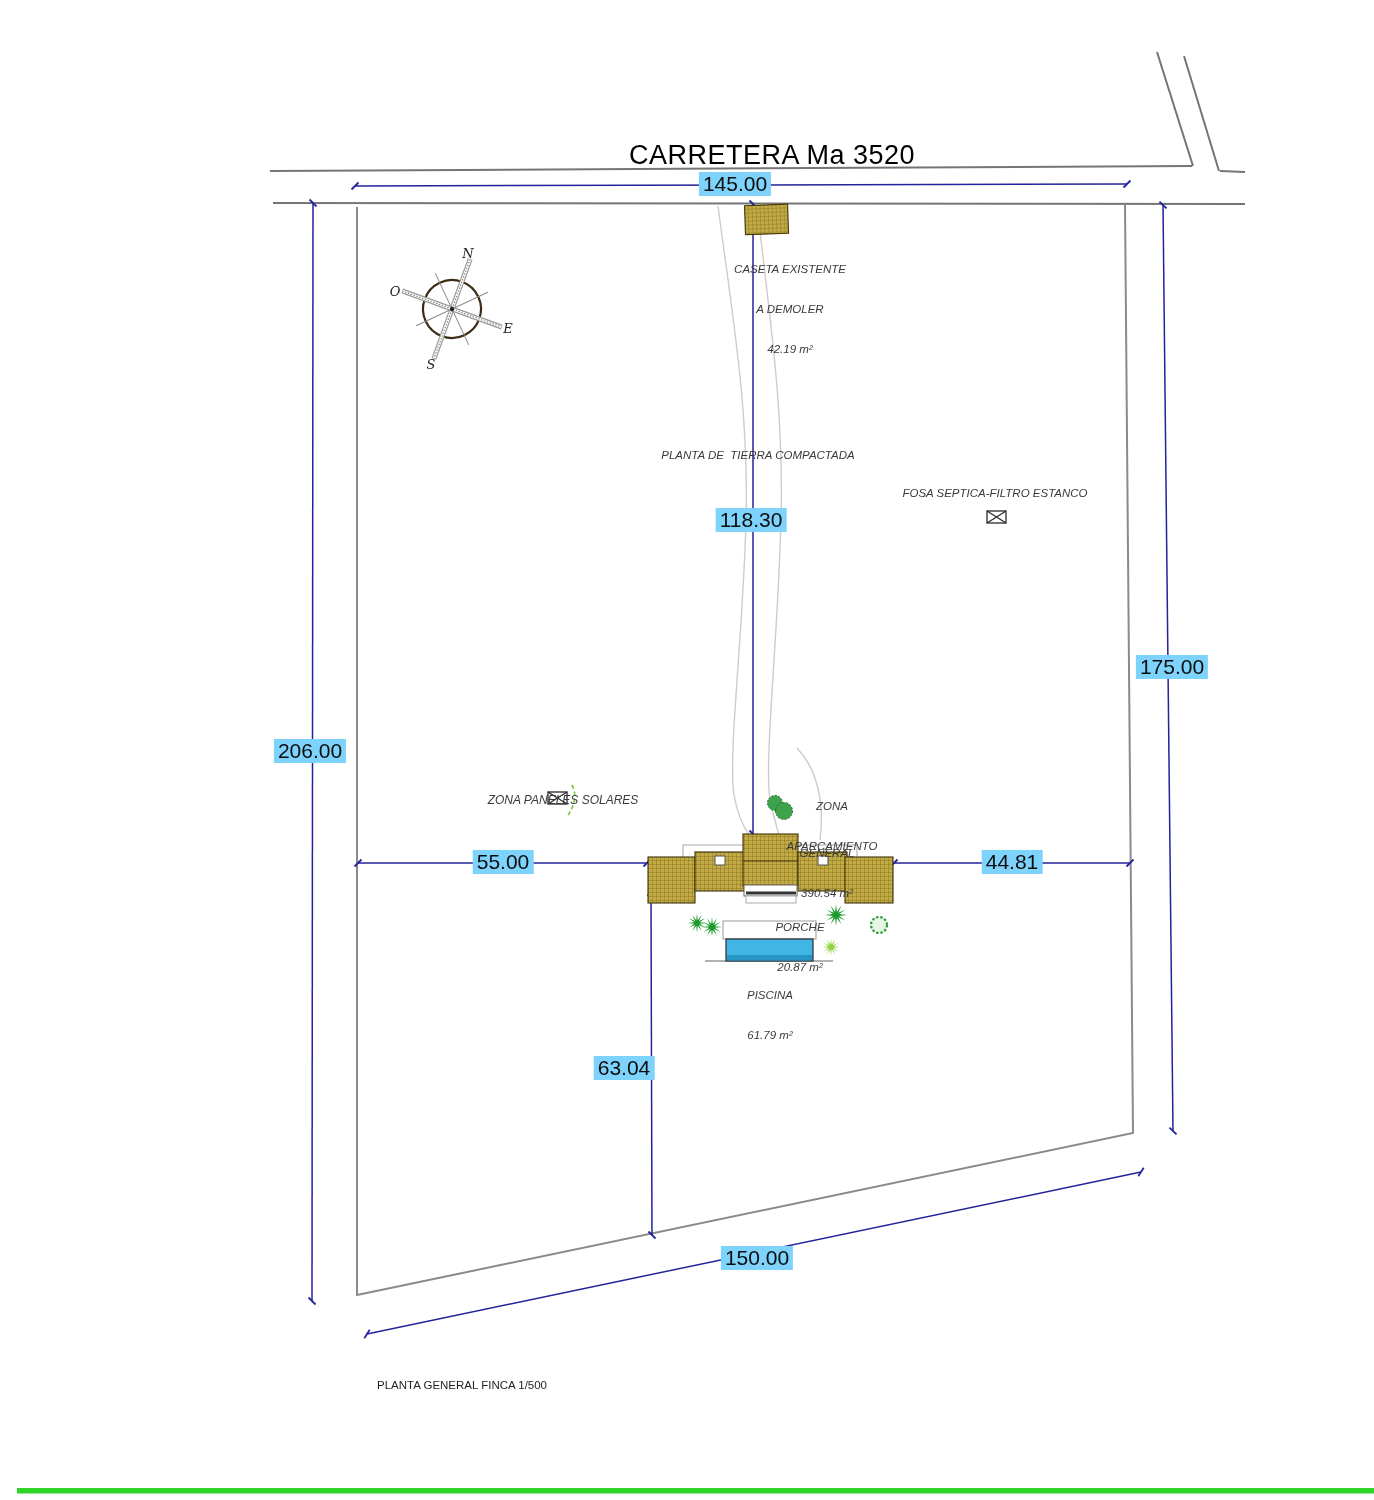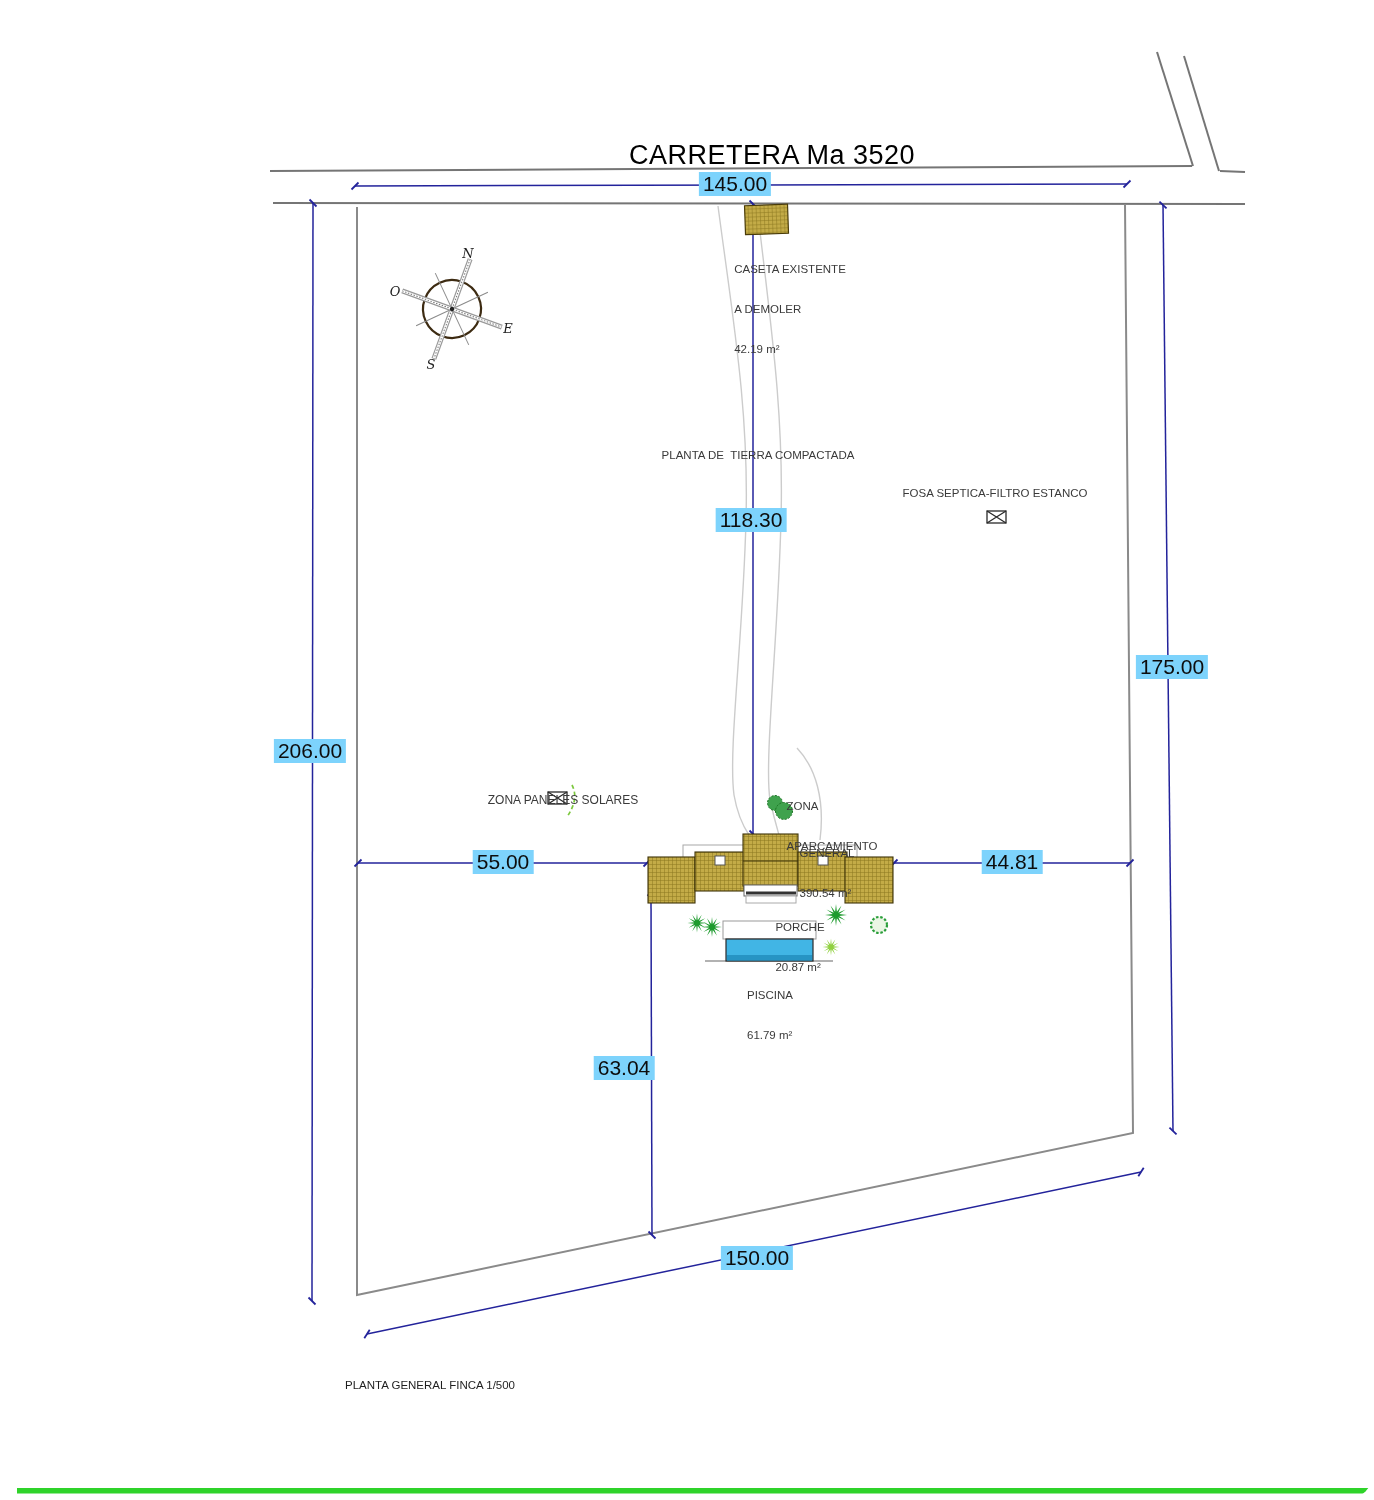--- a/index.html
+++ b/index.html
@@ -1,29 +1,29 @@
 <!DOCTYPE html>
 <html><head>
 <meta charset="utf-8">
 <style>
   html,body{margin:0;padding:0;background:#fff;}
   .canvas{position:relative;width:1374px;height:1500px;background:#ffffff;
-          font-family:"Liberation Sans",sans-serif;overflow:hidden;border-radius:29px;}
+          font-family:"Liberation Sans",sans-serif;overflow:hidden;}
   .canvas svg{position:absolute;left:0;top:0;}
   .title{position:absolute;color:#000;font-size:27px;letter-spacing:.5px;
          transform:translateX(-50%);white-space:pre;}
   .sup{position:absolute;font-weight:bold;font-size:17px;color:#000;white-space:pre;}
   .sup span{margin-right:14px;}
   .dim{position:absolute;color:#0d0d0d;font-size:21px;background:#7dd3fc;padding:0 4px;
        transform:translate(-50%,-50%);white-space:pre;}
   .lbl{position:absolute;color:#3a3a3a;font-size:11.5px;line-height:1.16;
-       text-align:left;transform:translateX(-50%);white-space:pre;}
+       text-align:center;transform:translateX(-50%);white-space:pre;font-style:italic;}
   .compass-letter{position:absolute;font-family:"DejaVu Serif",serif;font-style:italic;
        font-size:13px;color:#222;transform:translate(-50%,-50%);}
-  .footer{position:absolute;font-size:11.5px;color:#1f1f1f;white-space:pre;}
+  .footer{position:absolute;font-size:11.5px;color:#1f1f1f;white-space:pre;margin-left:32px;}
 </style>
 </head>
 <body>
 
 <div class="canvas">
 
   <svg width="1374" height="1500" viewBox="0 0 1374 1500">
     <defs>
       <pattern id="roofHatch" width="4" height="4" patternUnits="userSpaceOnUse">
         <rect width="4" height="4" fill="#c3ab47"></rect>

